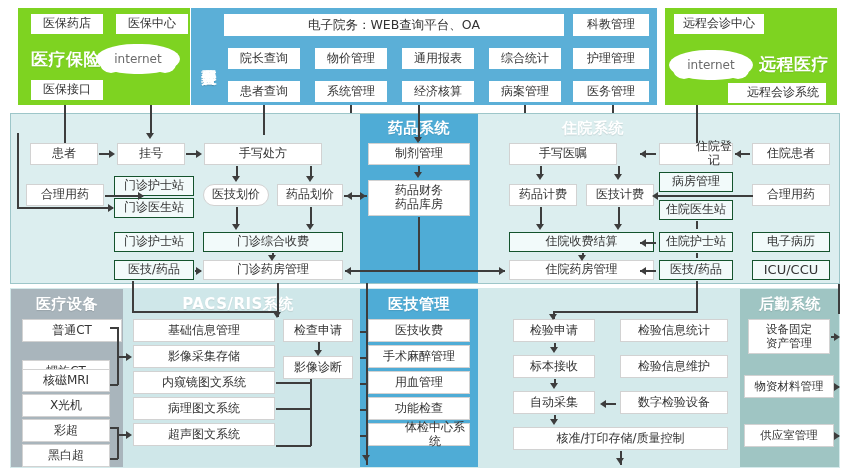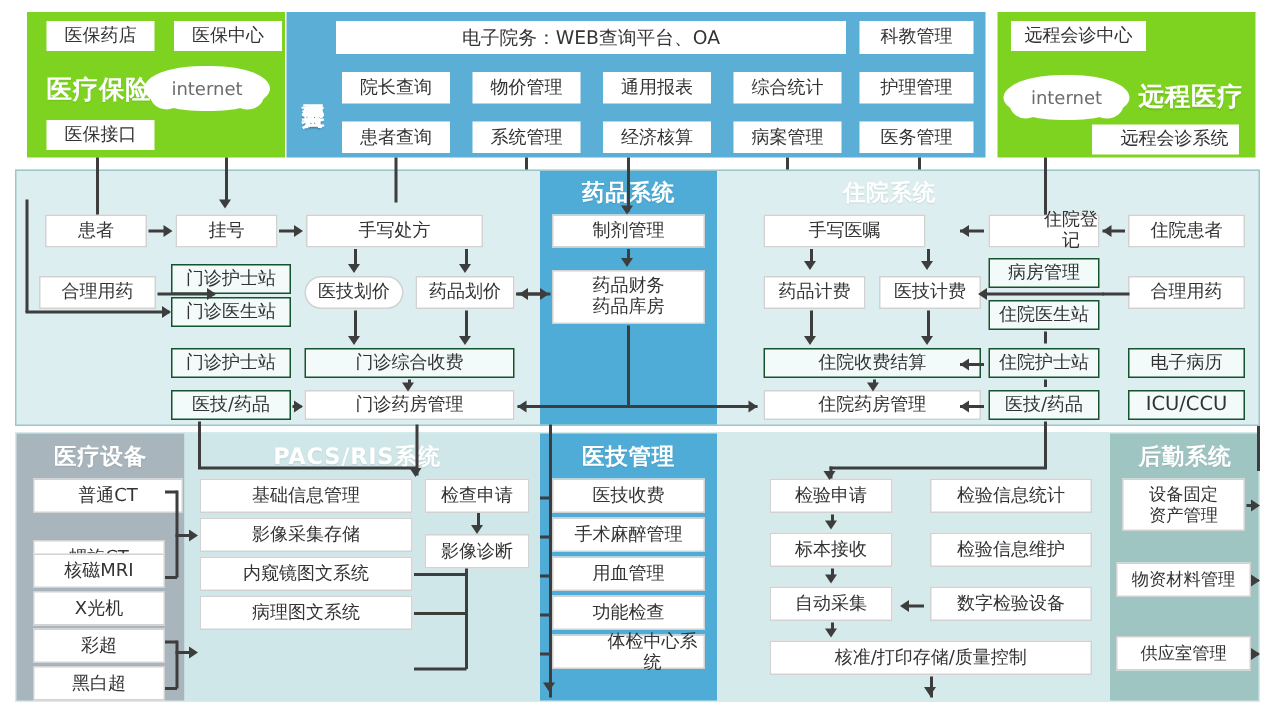--- a/index.html
+++ b/index.html
@@ -184,20 +184,21 @@
   <div class="box" style="left:22px; top:369px; width:88px; height:23px;">核磁MRI</div>
   <div class="box" style="left:22px; top:394px; width:88px; height:23px;">X光机</div>
   <div class="box" style="left:22px; top:419px; width:88px; height:23px;">彩超</div>
   <div class="box" style="left:22px; top:444px; width:88px; height:23px;">黑白超</div>
 
   <div class="title" style="left:148px; top:294px; width:180px; height:20px;">PACS/RIS系统</div>
   <div class="box" style="left:133px; top:319px; width:142px; height:23px;">基础信息管理</div>
   <div class="box" style="left:133px; top:345px; width:142px; height:23px;">影像采集存储</div>
   <div class="box" style="left:133px; top:371px; width:142px; height:23px;">内窥镜图文系统</div>
   <div class="box" style="left:133px; top:397px; width:142px; height:23px;">病理图文系统</div>
+  <div class="box" style="left:133px; top:423px; width:142px; height:23px;">超声图文系统</div>
   <div class="box" style="left:283px; top:319px; width:70px; height:23px;">检查申请</div>
   <div class="box" style="left:283px; top:356px; width:70px; height:23px;">影像诊断</div>
 
   <div class="title" style="left:366px; top:294px; width:106px; height:20px;">医技管理</div>
   <div class="box" style="left:368px; top:319px; width:102px; height:23px;">医技收费</div>
   <div class="box" style="left:368px; top:345px; width:102px; height:23px;">手术麻醉管理</div>
   <div class="box" style="left:368px; top:371px; width:102px; height:23px;">用血管理</div>
   <div class="box" style="left:368px; top:397px; width:102px; height:23px;">功能检查</div>
   <div class="box" style="left:368px; top:423px; width:102px; height:23px;padding-left:32px;">体检中心系统</div>
 

